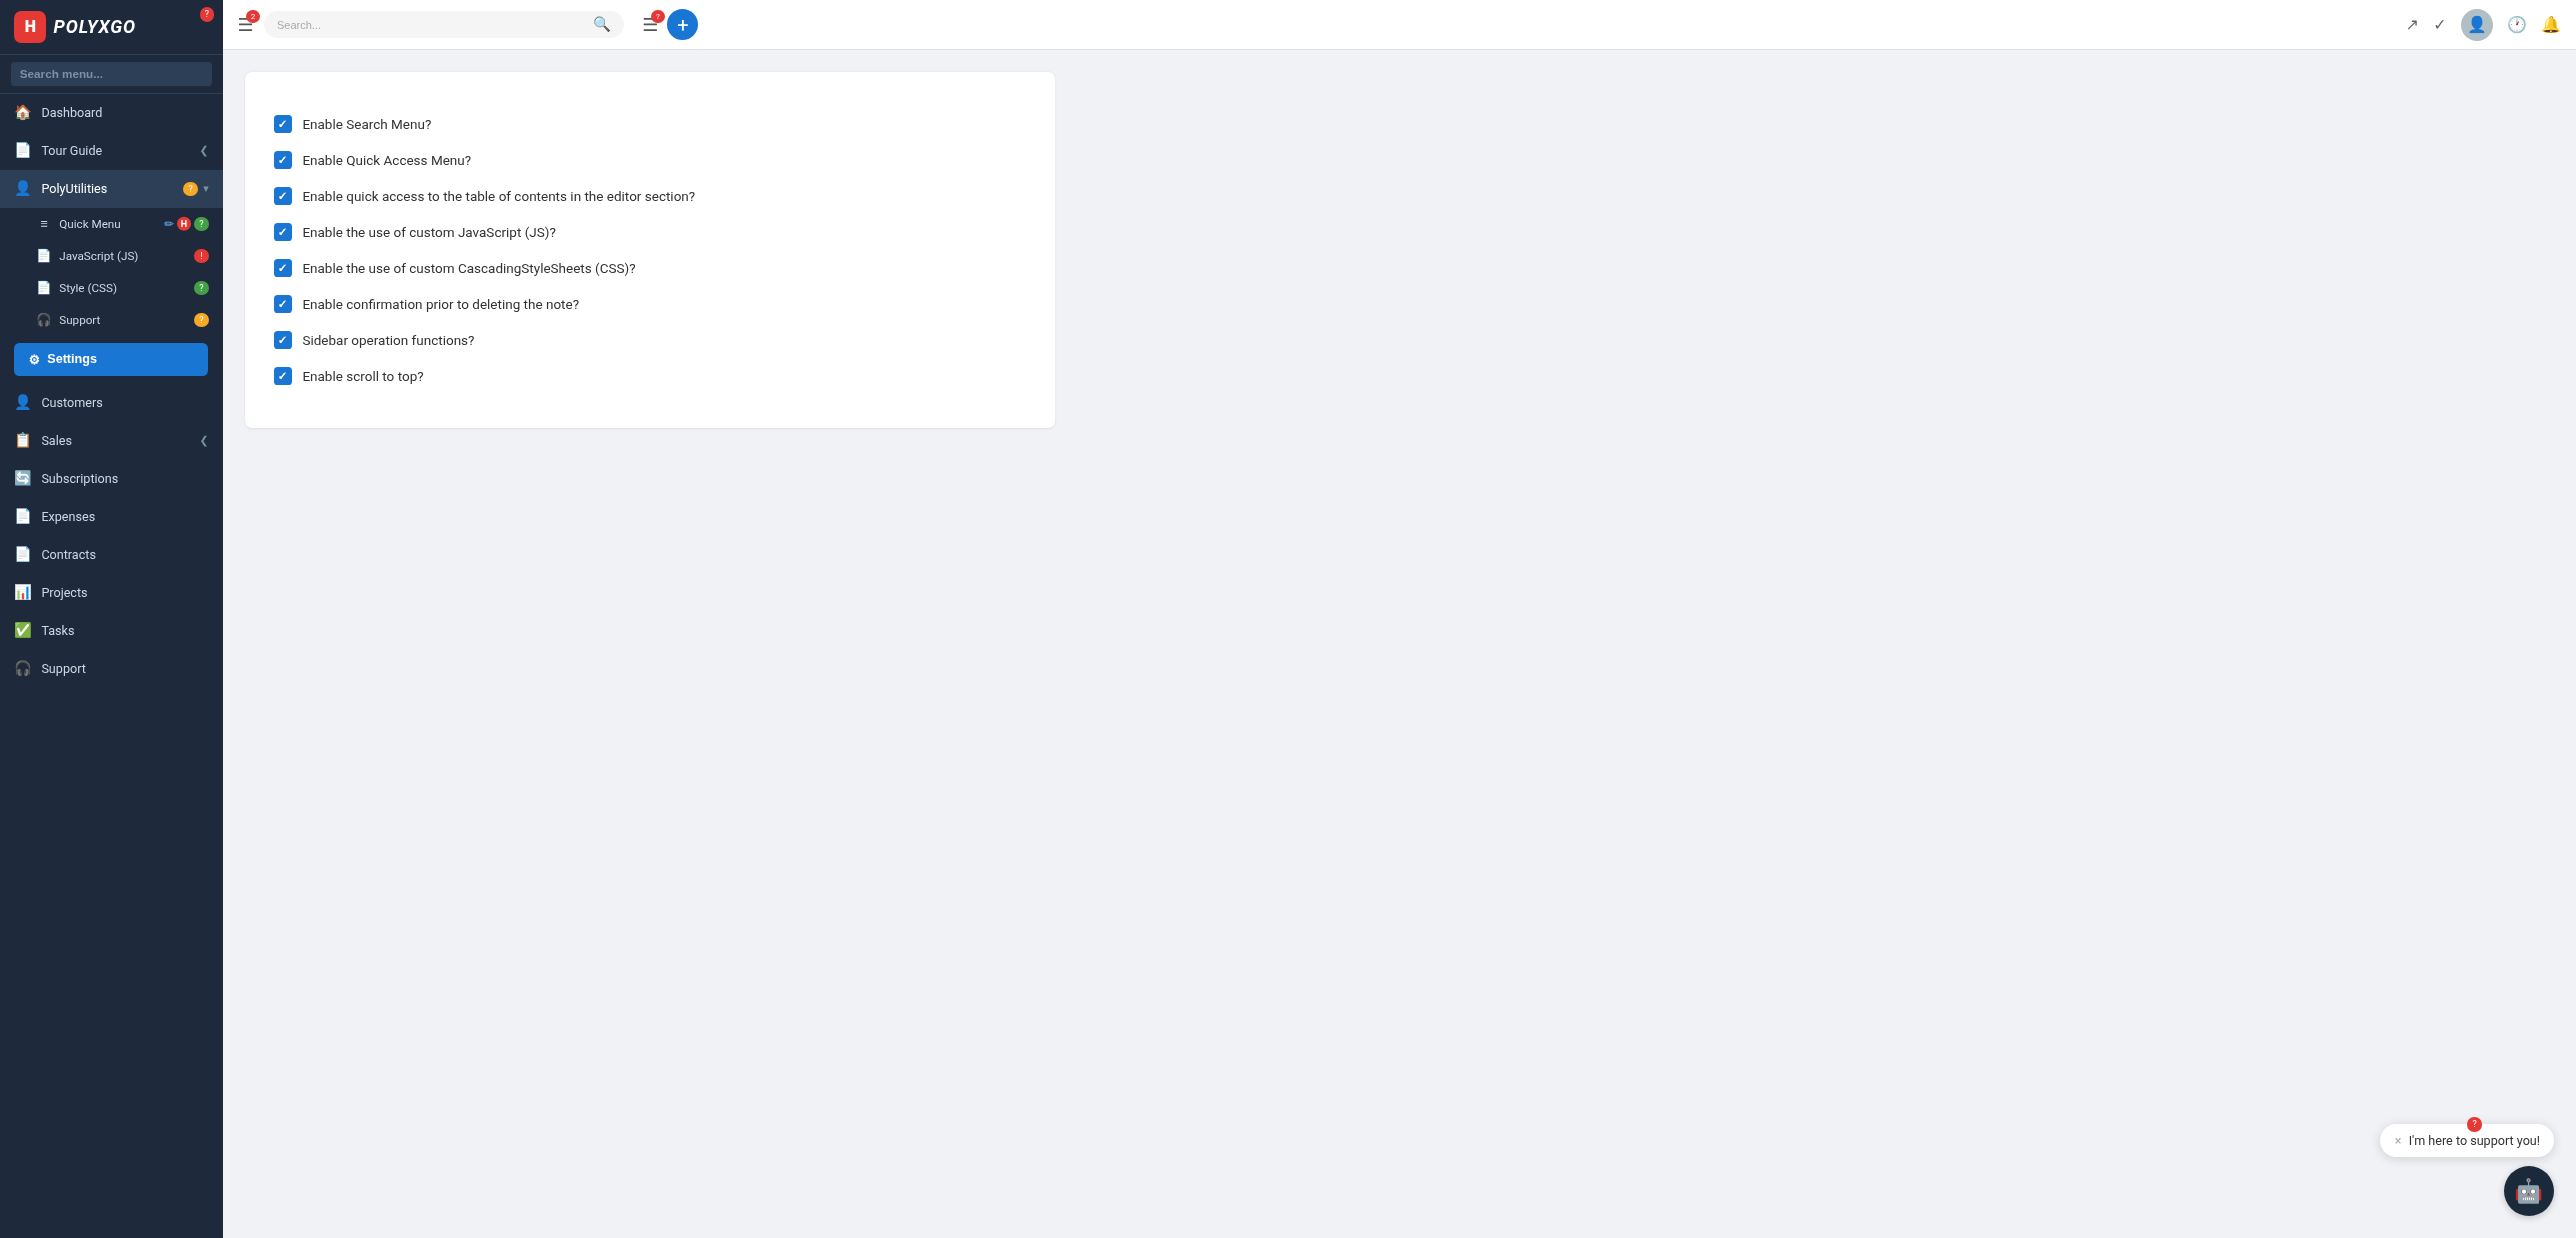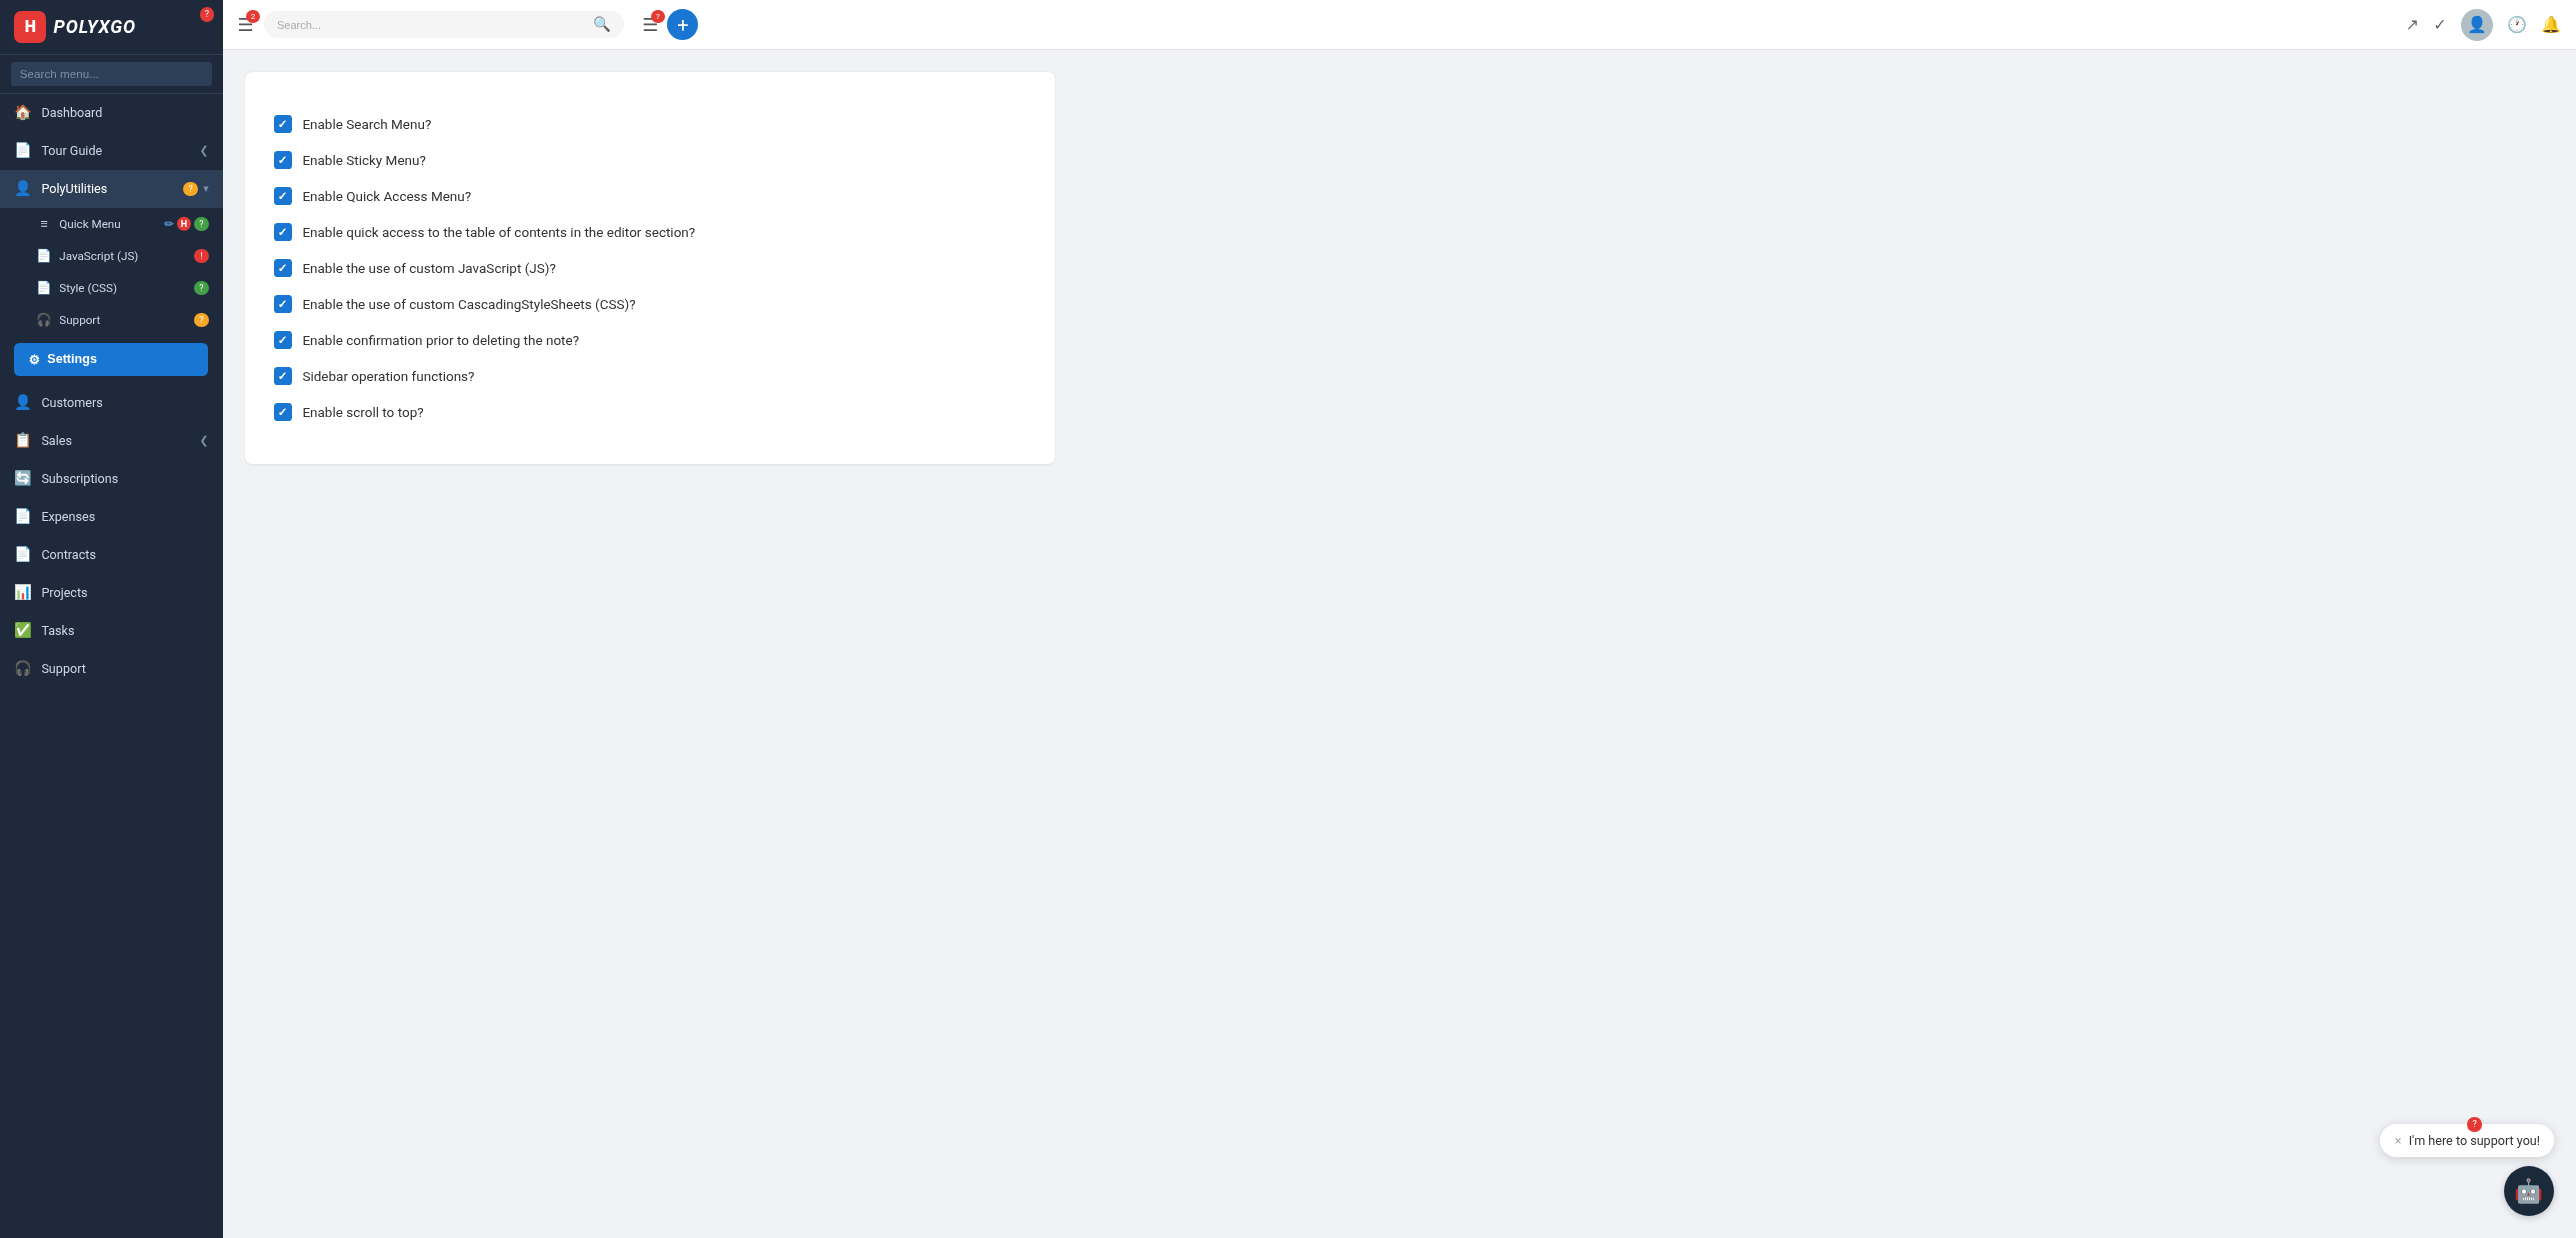--- a/index.html
+++ b/index.html
@@ -64,20 +64,21 @@
     }
     .sidebar-search input {
       width: 100%;
       background: #2d3f57;
       border: none;
       border-radius: 3.6px;
       padding: 5.4px 9px;
       color: #cdd6e3;
       font-size: 11.7px;
       outline: none;
+      font-weight: bold;
     }
     .sidebar-search input::placeholder { color: #7a8fa6; }
 
     .nav-item {
       display: flex;
       align-items: center;
       padding: 10px 14.4px;
       cursor: pointer;
       position: relative;
       font-size: 12.6px;
@@ -453,24 +454,20 @@
   <div class="content">
     <div class="card">
 
       <div id="checkboxes-container">
           <div class="checkbox-row">
             <div class="cb"></div>
             <span>Enable Search Menu?</span>
           </div>
           <div class="checkbox-row">
             <div class="cb"></div>
-            <span>Enable Sticky Menu?</span>
-          </div>
-          <div class="checkbox-row">
-            <div class="cb"></div>
             <span>Enable Quick Access Menu?</span>
           </div>
           <div class="checkbox-row">
             <div class="cb"></div>
             <span>Enable quick access to the table of contents in the editor section?</span>
           </div>
           <div class="checkbox-row">
             <div class="cb"></div>
             <span>Enable the use of custom JavaScript (JS)?</span>
           </div>

